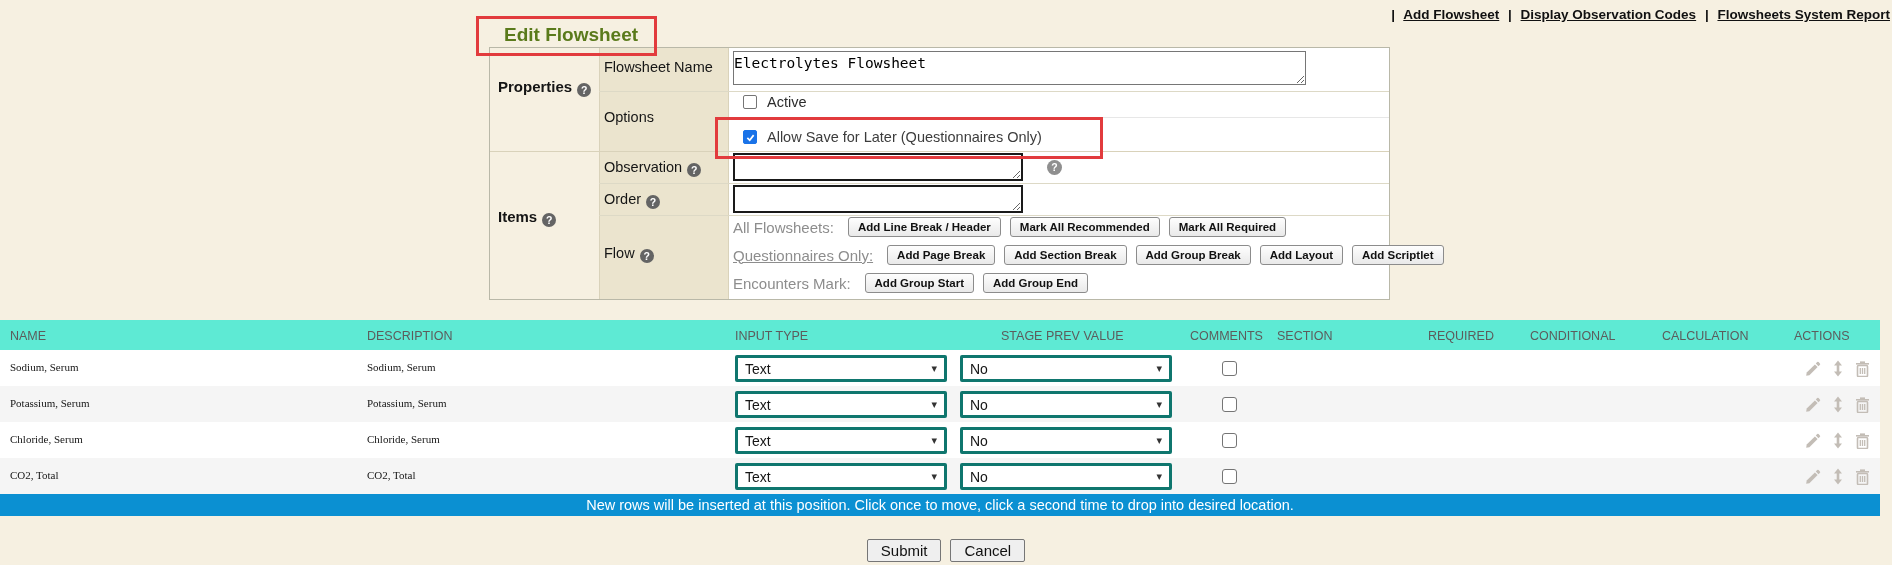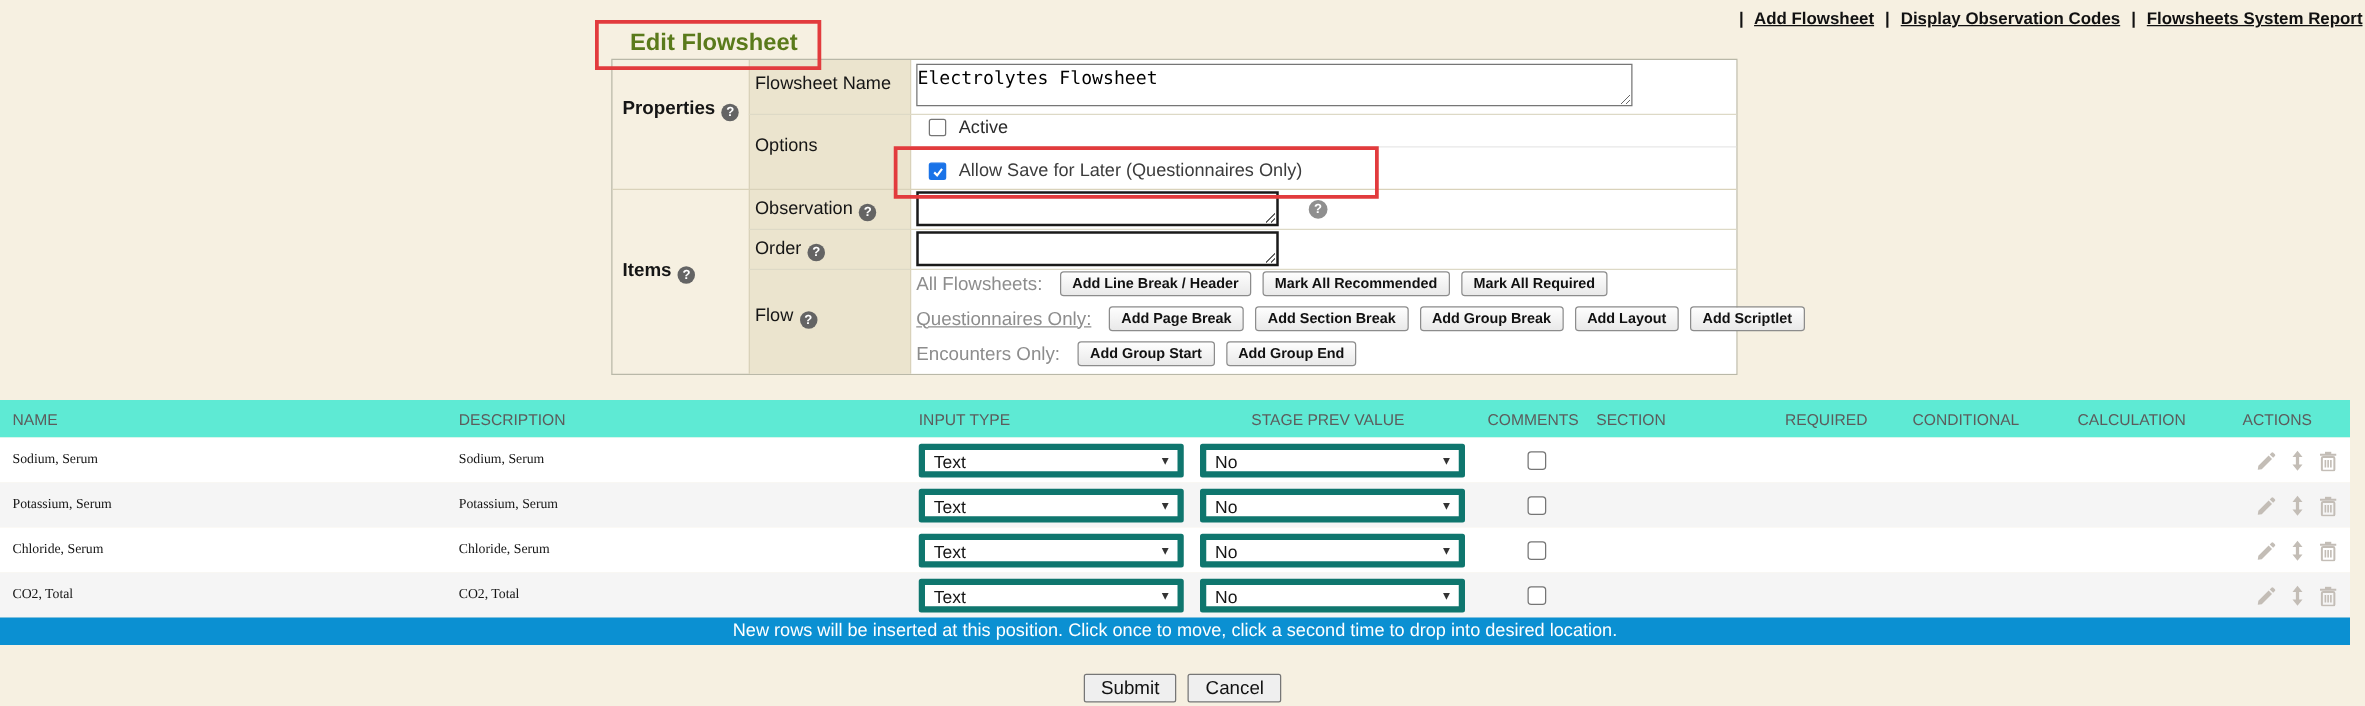--- a/index.html
+++ b/index.html
@@ -58,21 +58,21 @@
 
   
   .table { position:absolute; left:0; top:320px; width:1880px; }
   .thead { position:relative; height:30px; background:#5eead4; }
   .th { position:absolute; top:9px; font-size:12.5px; color:#5c5c5c; white-space:nowrap; }
   .th0{left:10px}.th1{left:367px}.th2{left:735px}.th3{left:1001px}.th4{left:1190px}.th5{left:1277px}.th6{left:1428px}.th7{left:1530px}.th8{left:1662px}.th9{left:1794px}
   .row { position:relative; height:36px; background:#fff; }
   .row.alt { background:#f5f5f5; }
   .cell { position:absolute; top:11px; font-size:11px; color:#151515; white-space:nowrap;font-family:Liberation Serif, serif; }
   .c-name{left:10px} .c-desc{left:367px}
-  .sel { position:absolute; top:5px; height:27px; width:212px; border:5px solid #0f766e; border-radius:2px; background:#fff;
+  .sel { position:absolute; top:5px; height:27px; width:212px; border:3px solid #0f766e; border-radius:2px; background:#fff;
          display:flex; align-items:center; justify-content:space-between; padding:0 7px; font-size:14px; cursor:pointer; }
   .sel-input{left:735px} .sel-stage{left:960px}
   .sel .arrow { font-size:11px; color:#333; }
   .row-cb { position:absolute; left:1222px; top:11px; width:15px; height:15px; border:1px solid #757575; border-radius:3px; background:#fff; }
   .actions { position:absolute; right:10px; top:10px; display:flex; gap:11px; align-items:center; }
   .actions span { display:inline-flex; cursor:pointer; }
 
   
   .insert-bar { position:absolute; left:0; top:494px; width:1880px; height:22px; background:#0b90d2; color:#fff;
                 display:flex; align-items:center; justify-content:center; font-size:14.5px; }
@@ -154,21 +154,21 @@
   </div>
   <div class="flow-line fl-2">
     <span class="flow-cap und">Questionnaires Only:</span>
     <button class="btn">Add Page Break</button>
     <button class="btn">Add Section Break</button>
     <button class="btn">Add Group Break</button>
     <button class="btn">Add Layout</button>
     <button class="btn">Add Scriptlet</button>
   </div>
   <div class="flow-line fl-3">
-    <span class="flow-cap">Encounters Only:</span>
+    <span class="flow-cap">Encounters Mark:</span>
     <button class="btn">Add Group Start</button>
     <button class="btn">Add Group End</button>
   </div>
 </div>
 
 <div class="table">
   <div class="thead">
     <span class="th th0">NAME</span>
     <span class="th th1">DESCRIPTION</span>
     <span class="th th2">INPUT TYPE</span>

